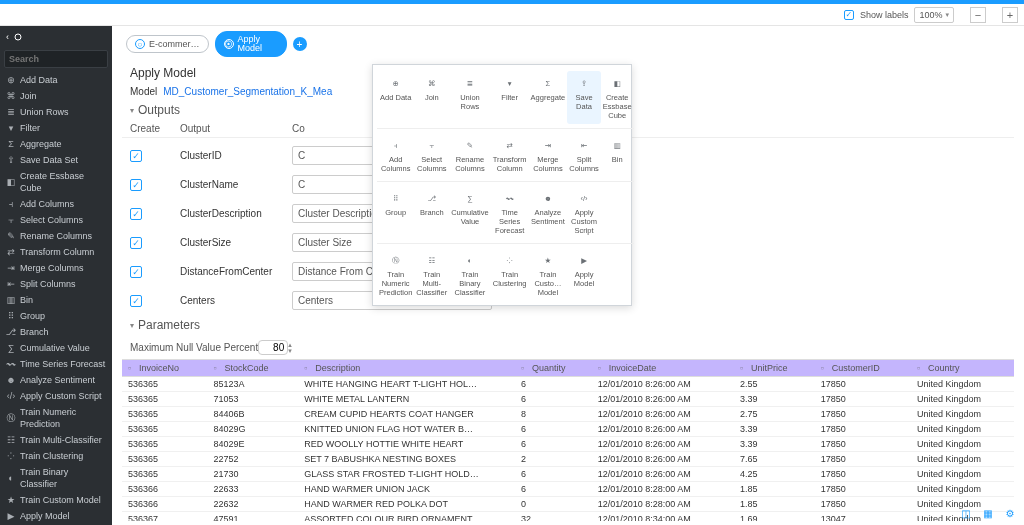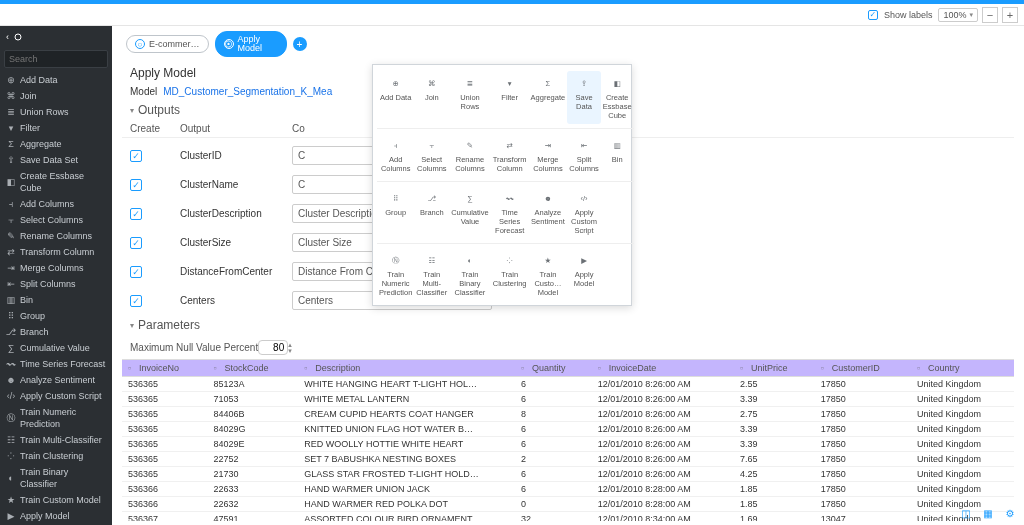--- a/index.html
+++ b/index.html
@@ -4,32 +4,32 @@
 <style>
   * { box-sizing: border-box; margin: 0; padding: 0; font-family: "Helvetica Neue", Arial, sans-serif; }
   html, body { width: 1024px; height: 525px; overflow: hidden; font-size: 10px; color: #333; background: #fff; }
 
   
   .topbar { height: 4px; background: #1a9cff; }
 
   
   .header { height: 22px; border-bottom: 1px solid #e5e5e5; display: flex; align-items: center; justify-content: flex-end; padding: 0 6px; gap: 6px; font-size: 9px; color: #555; }
   .header .check { width: 10px; height: 10px; border: 1px solid #1a9cff; border-radius: 2px; display: inline-flex; align-items: center; justify-content: center; color: #1a9cff; font-size: 8px; }
-  .header .zoom { display: flex; align-items: center; gap: 4px; }
+  .header .zoom { display: flex; gap: 16px; }
   .header .zoom-sel { border: 1px solid #ccc; padding: 1px 4px; border-radius: 2px; display: flex; align-items: center; gap: 3px; }
   .header .zoom-btn { width: 16px; height: 16px; border: 1px solid #ccc; display: flex; align-items: center; justify-content: center; font-size: 11px; color: #666; cursor: pointer; }
 
   .body { display: flex; height: calc(525px - 4px - 22px); }
 
   
   .sidebar { width: 112px; background: #2b2f33; color: #c9ced3; display: flex; flex-direction: column; font-size: 9px; }
   .sidebar .brand { height: 22px; display: flex; align-items: center; gap: 4px; padding-left: 6px; color: #fff; }
   .sidebar .brand svg { width: 10px; height: 10px; }
   .sidebar .search { margin: 2px 4px 4px; }
-  .sidebar .search input { width: 100%; background: #1f2326; border: 1px solid #3a3f44; color: #aaa; padding: 3px 4px; font-size: 9px; border-radius: 2px; }
+  .sidebar .search input { width: 100%; background: #1f2326; border: 1px solid #3a3f44; color: #aaa; padding: 3px 4px; font-size: 9px; border-radius: 2px; font-weight: bold; }
   .sidebar .nav { flex: 1; overflow: auto; }
   .sidebar .item { display: flex; align-items: center; gap: 4px; padding: 2px 6px; cursor: pointer; line-height: 12px; }
   .sidebar .item .ico { width: 10px; height: 10px; flex: 0 0 10px; display: inline-flex; align-items: center; justify-content: center; opacity: .8; }
 
   .main { flex: 1; position: relative; display: flex; flex-direction: column; }
 
   
   .chips { height: 36px; display: flex; align-items: center; gap: 6px; padding-left: 14px; }
   .chip { border: 1px solid #bfc5cb; border-radius: 12px; padding: 3px 8px; font-size: 9px; color: #555; display: flex; align-items: center; gap: 4px; background: #fff; }
   .chip.active { background: #1a9cff; border-color: #1a9cff; color: #fff; }

